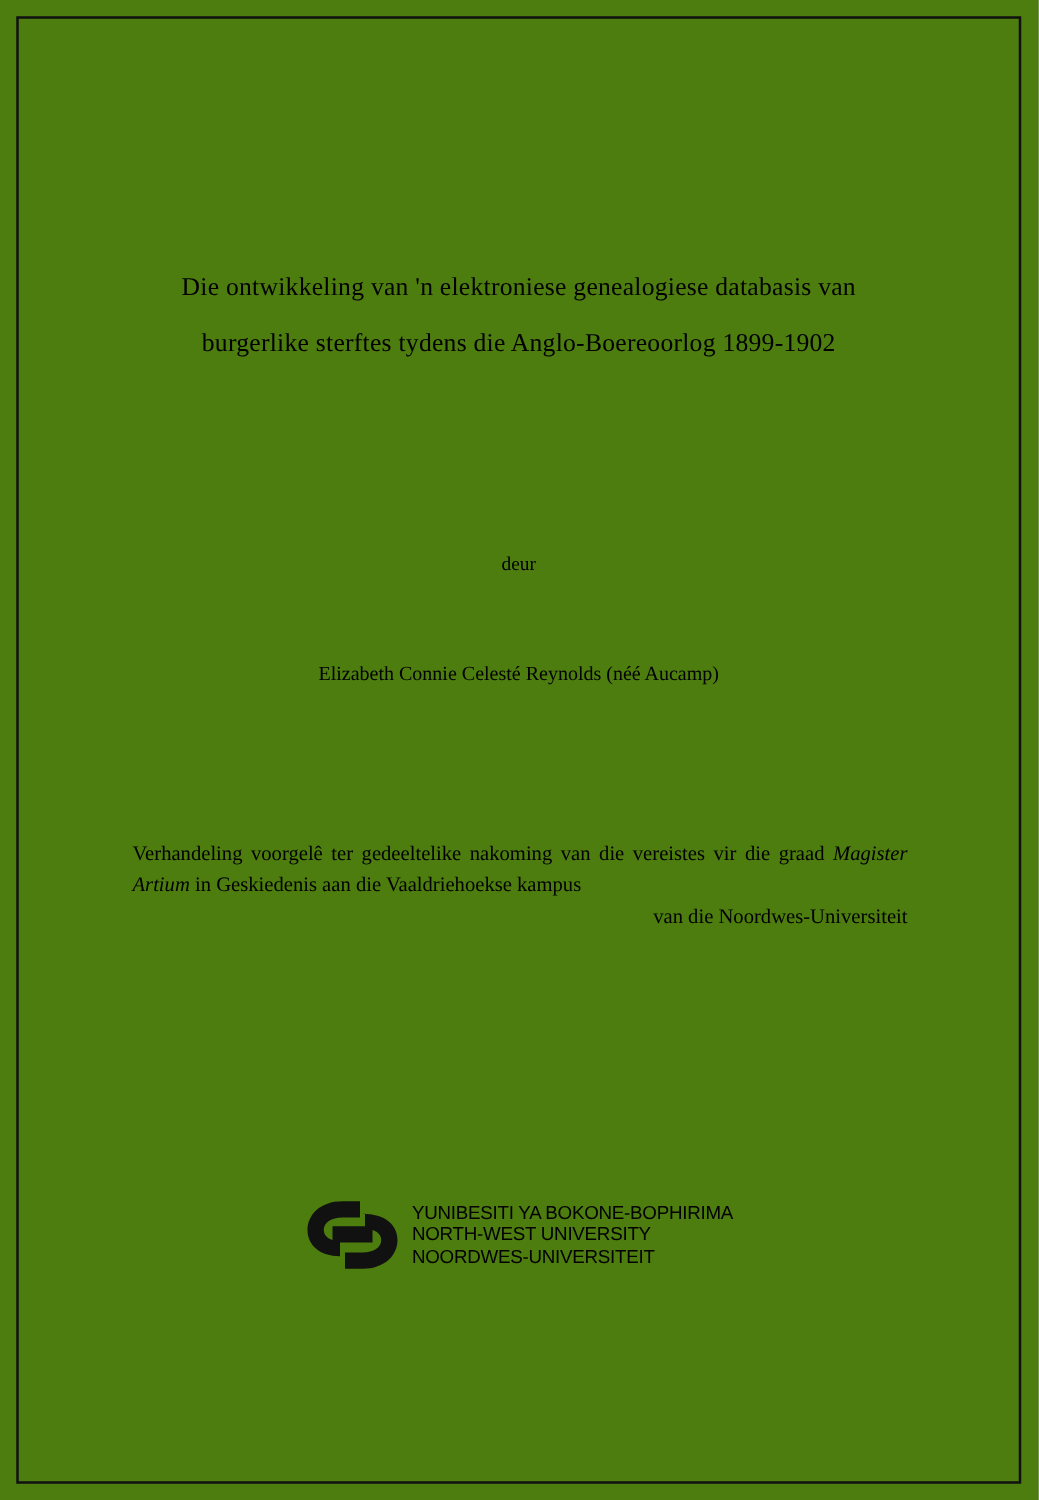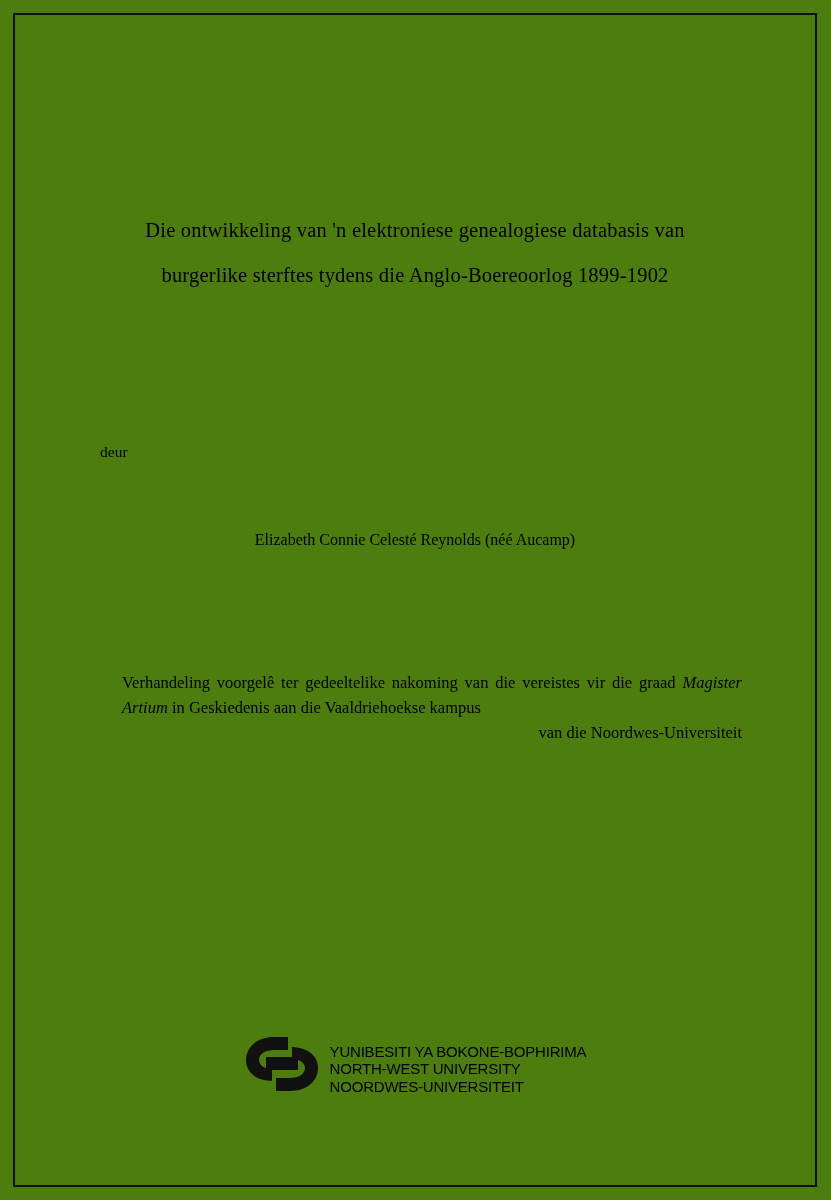--- a/index.html
+++ b/index.html
@@ -53,63 +53,62 @@
     line-height: 45px;
     letter-spacing: 0.2px;
   }
   .title-line { display: block; white-space: nowrap; }
 
   .by-word {
     position: absolute;
     top: 430px;
     left: 0;
     width: 630px;
-    text-align: left;
+    text-align: center;
     font-size: 15.5px;
   }
 
   .author {
     position: absolute;
     top: 518px;
     left: 0;
     width: 630px;
     text-align: center;
     font-size: 16px;
   }
 
   .statement {
     position: absolute;
     top: 657px;
     left: 6px;
     width: 620px;
     font-size: 16.5px;
     line-height: 25px;
     text-align: justify;
-    margin-left: 16px;
   }
   .statement .last { display: block; text-align: right; }
   .statement em { font-style: italic; }
 
   .supervisor {
     position: absolute;
     top: 885px;
     left: 6px;
     width: 620px;
     font-size: 17px;
     line-height: 26px;
     text-align: left;
   }
 
   .logo-row {
     position: absolute;
-    top: 1020px;
+    top: 944px;
     left: 0;
     width: 630px;
     display: flex;
-    align-items: flex-end;
+    align-items: center;
     justify-content: center;
   }
   .logo-mark {
     width: 76px;
     height: 62px;
     margin-right: 10px;
     flex: none;
   }
   .logo-text {
     font-family: "Liberation Sans", sans-serif;

